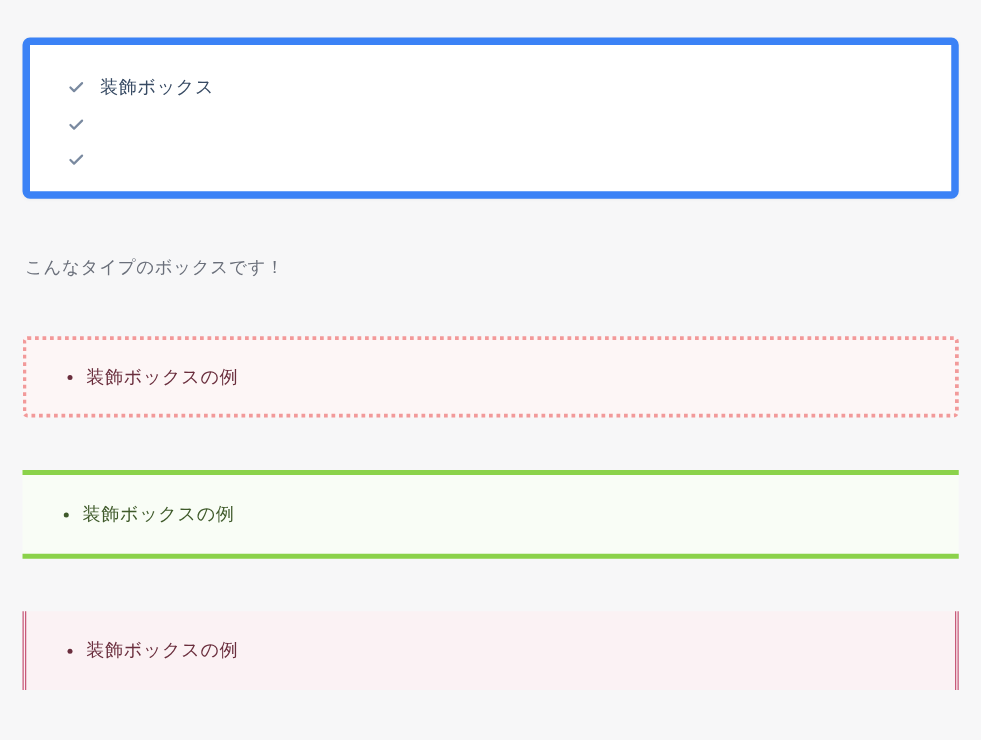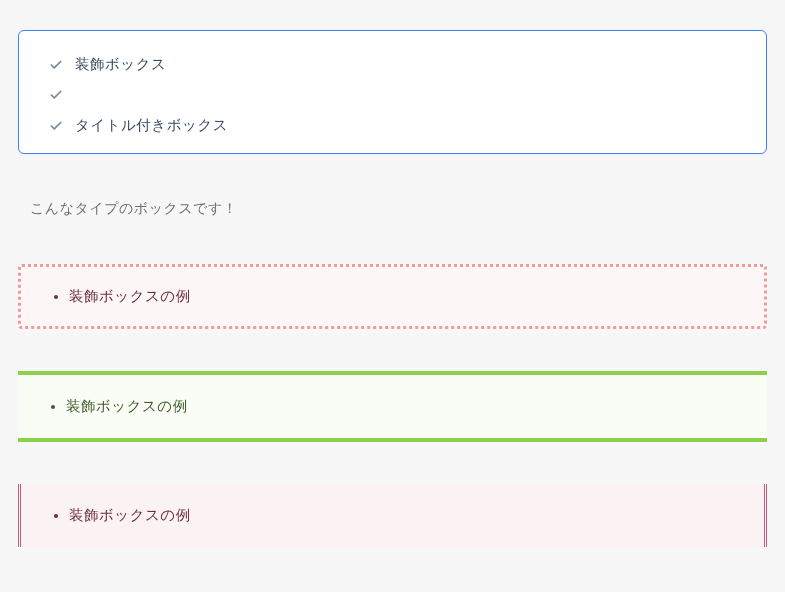--- a/index.html
+++ b/index.html
@@ -8,21 +8,21 @@
       box-sizing: border-box;
     }
     body {
       background: #f7f7f8;
       font-family: "Hiragino Kaku Gothic ProN", "Hiragino Sans", Meiryo, sans-serif;
       padding: 30px 18px;
       width: 785px;
       color: #333;
     }
     .box-blue {
-      border: 1px solid #3b82f6;
+      border: 6px solid #3b82f6;
       border-radius: 6px;
       background: #fff;
       padding: 24px 30px 18px 30px;
       box-shadow: 0 1px 3px rgba(0,0,0,0.04);
     }
     .box-blue ul {
       list-style: none;
     }
     .box-blue li {
       display: flex;
@@ -43,21 +43,21 @@
       color: #7a8aa0;
       flex-shrink: 0;
     }
     .check-icon svg {
       width: 14px;
       height: 14px;
     }
     .caption {
       color: #6a6f7a;
       font-size: 14px;
-      margin: 46px 0 46px 12px;
+      margin: 46px 0 46px 2px;
       letter-spacing: 0.5px;
     }
     .box-dotted {
       border: 3px dotted #f29a9a;
       border-radius: 4px;
       background: #fdf6f6;
       padding: 20px 28px;
     }
     .box-dotted ul {
       list-style: disc;
@@ -120,21 +120,20 @@
             <polyline points="20 6 9 17 4 12"></polyline>
           </svg>
       </span>
     </li>
     <li>
       <span class="check-icon">
         <svg viewBox="0 0 24 24" fill="none" stroke="currentColor" stroke-width="3" stroke-linecap="round" stroke-linejoin="round">
             <polyline points="20 6 9 17 4 12"></polyline>
           </svg>
       </span>
-      <span>タイトル付きボックス</span>
     </li>
   </ul>
 </div>
 
 <p class="caption">こんなタイプのボックスです！</p>
 
 <div class="box-dotted">
   <ul>
     <li>装飾ボックスの例</li>
   </ul>

